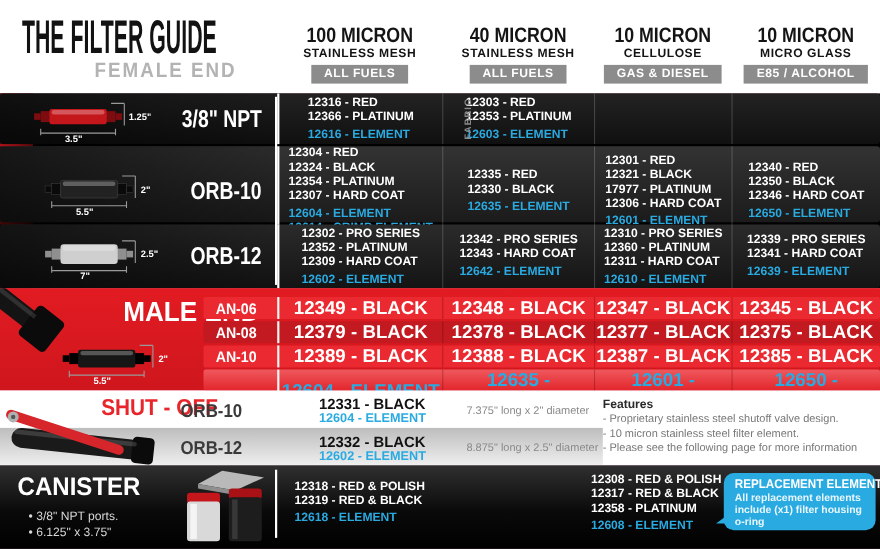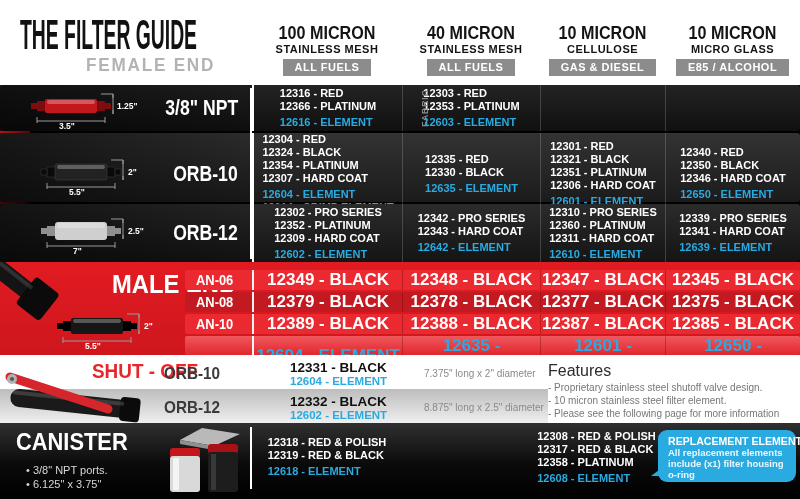--- a/index.html
+++ b/index.html
@@ -76,21 +76,21 @@
            background:linear-gradient(180deg,#bdbdbd,#efefef); }
   .so-title { position:absolute; left:92px; top:4px; font-size:21px; font-weight:bold; color:#e8252b;
            white-space:nowrap; transform:scaleX(.9); transform-origin:left top; }
   .so-valve { position:absolute; left:-4px; top:14px; }
   .so-label { position:absolute; font-size:17px; font-weight:bold; color:#3a3a3a; transform:scaleX(.9); transform-origin:left top; }
   .so-part { position:absolute; left:290px; }
   .so-part .p { font-size:13.5px; font-weight:bold; color:#111; line-height:15px; white-space:nowrap; }
   .so-part .e { font-size:11.5px; font-weight:bold; color:#29abe2; line-height:13px; white-space:nowrap; }
   .so-dims { position:absolute; left:424px; width:140px; font-size:10px; color:#8a8a8a; white-space:nowrap; }
   .features { position:absolute; left:548px; top:7px; width:245px; }
-  .features .ft { font-size:16px; font-weight:normal; color:#2b2b2b; margin-bottom:1px; }
+  .features .ft { font-size:11px; font-weight:bold; color:#2b2b2b; margin-bottom:1px; }
   .features .fi div { font-size:10px; color:#777; line-height:13px; white-space:nowrap; }
 
   
   .canister-block { position:absolute; left:0; top:423px; width:800px; height:76px;
            background:linear-gradient(180deg,#303030 0%,#0a0a0a 55%,#000 100%); }
   .can-title { position:absolute; left:16px; top:6px; font-size:23px; font-weight:bold; color:#fff;
            white-space:nowrap; transform:scaleX(.95); transform-origin:left top; }
   .bullets { position:absolute; left:26px; top:40px; }
   .bullets div { font-size:11px; color:#d8d8d8; line-height:14px; white-space:nowrap; }
   .bullets div::before { content:"• "; }
@@ -223,21 +223,21 @@
         <div class="elements">
               <div>12635 - ELEMENT</div>
             </div>
       </div>
         </div>
       <div class="fcell">
           <div class="cell-inner">
         <div class="parts">
               <div>12301 - RED</div>
               <div>12321 - BLACK</div>
-              <div>12351 - PLATINUM</div>
+              <div>17977 - PLATINUM</div>
               <div>12306 - HARD COAT</div>
             </div>
         <div class="elements">
               <div>12601 - ELEMENT</div>
             </div>
       </div>
         </div>
       <div class="fcell">
           <div class="cell-inner">
         <div class="parts">

